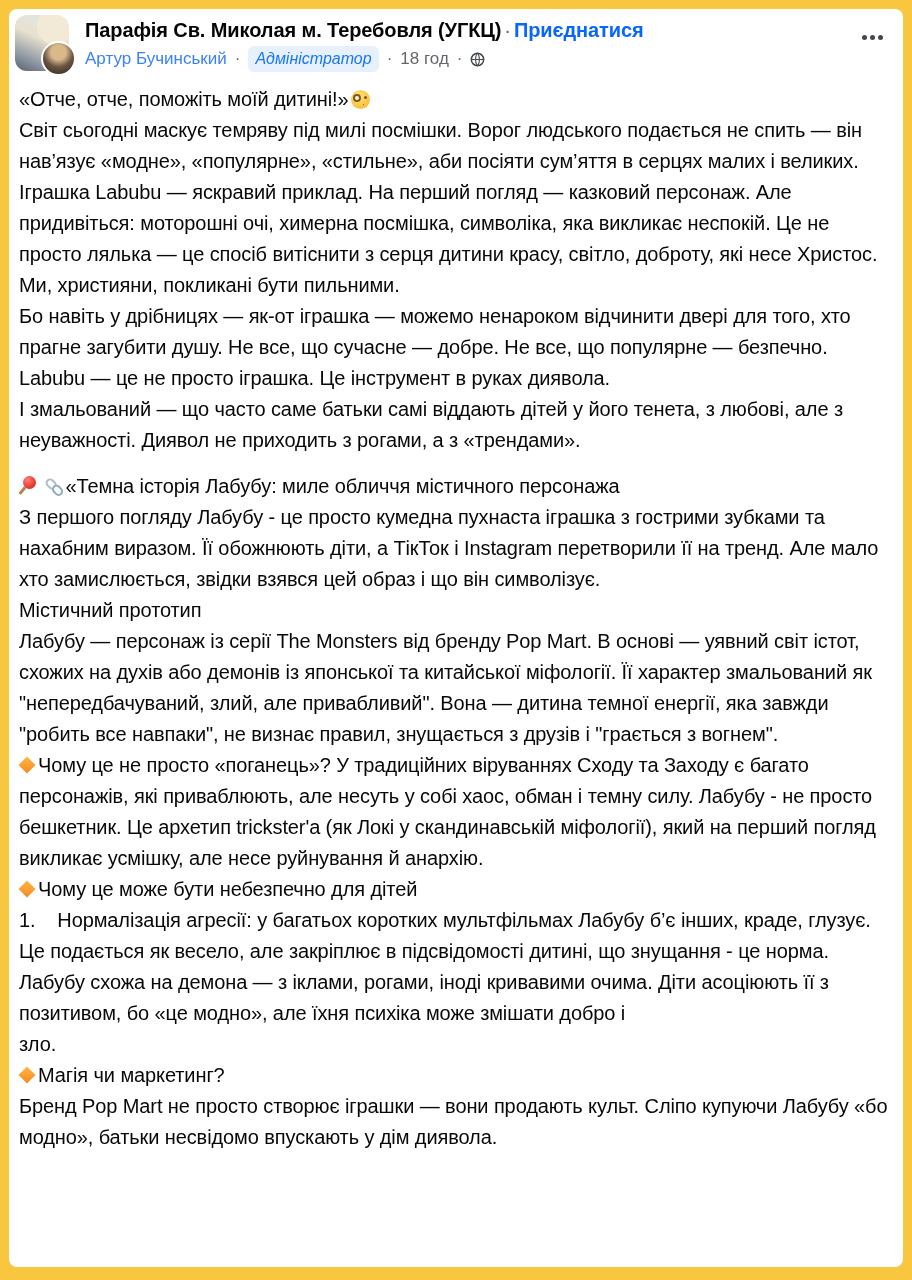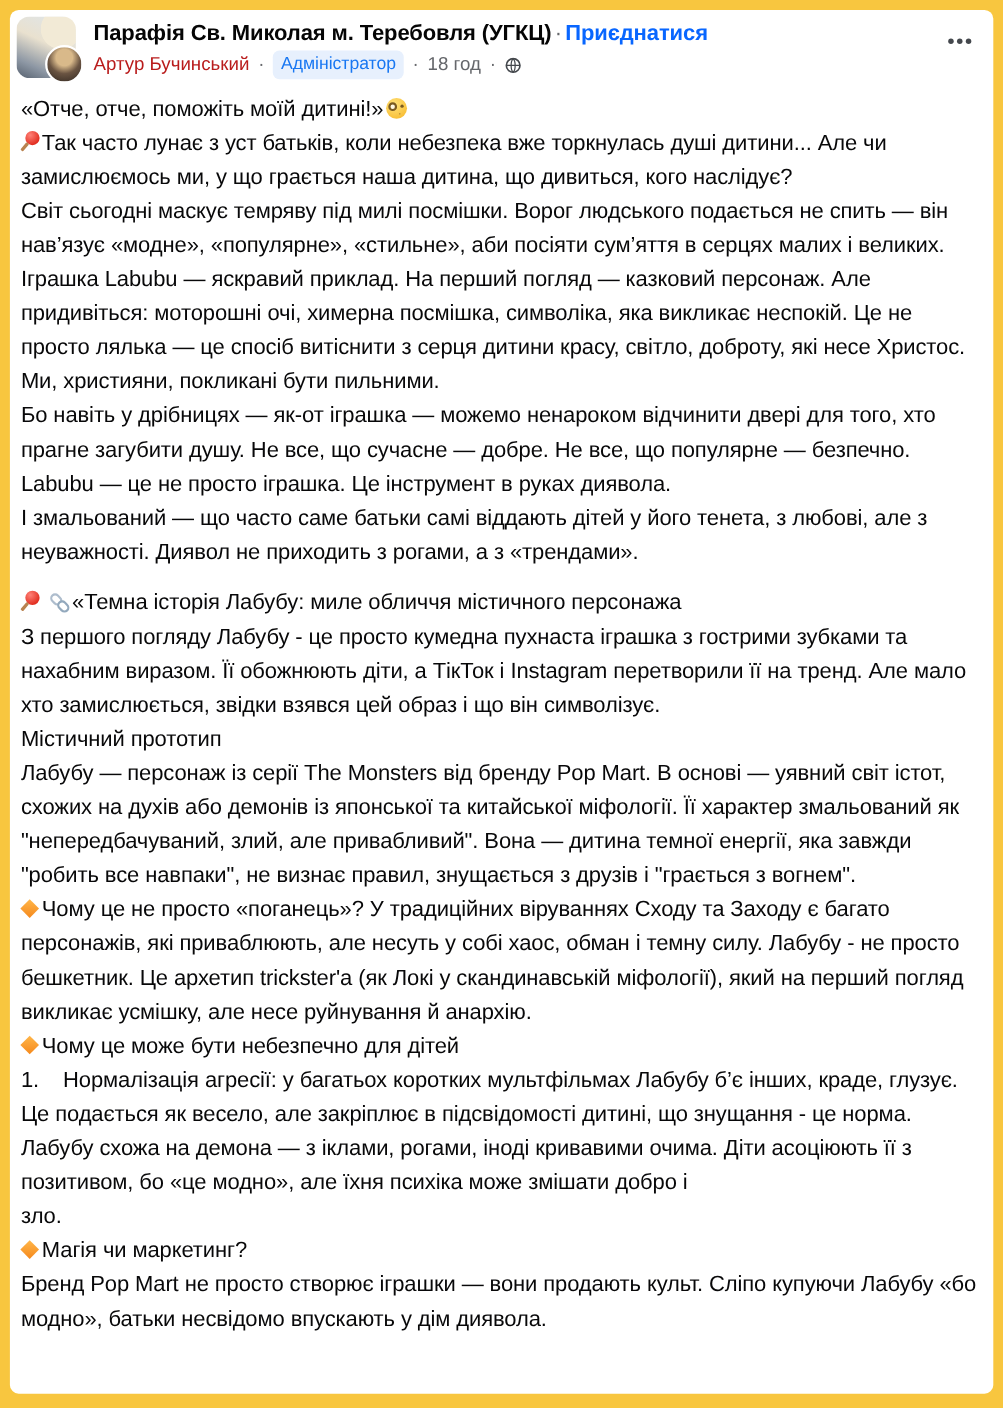--- a/index.html
+++ b/index.html
@@ -50,25 +50,25 @@
   }
   .join-link{color:#0866FF;font-weight:600;cursor:pointer;}
   .dot{color:#65676B;font-weight:400;padding:0 3px;}
   .sub-row{
     padding-left:64px;
     margin-top:3px;
     font-size:17px;color:#65676B;
     display:flex;align-items:center;gap:5px;
     line-height:22px;
   }
-  .author-name{color:#b91c1c;}
+  .author-name{color:#3b82f6;}
   .admin-badge{
     background:#E7F0FD;color:#1877F2;
     font-size:16px;
-    padding:2px 7px;border-radius:6px;
+    padding:2px 7px;border-radius:6px;font-style:italic;
   }
   .globe{display:inline-flex;align-items:center;margin-top:1px;}
   .more-btn{
     position:absolute;right:16px;top:22px;
     display:flex;gap:3px;cursor:pointer;padding:4px;
   }
   .more-btn i{width:5px;height:5px;border-radius:50%;background:#44484d;display:block;}
   
   .post-body{
     padding:6px 10px 14px 10px;
@@ -132,21 +132,20 @@
 
     <div class="more-btn">
       <i></i>
         <i></i>
         <i></i>
     </div>
   </div>
 
   <div class="post-body">
       <div class="pline">«Отче, отче, поможіть моїй дитині!»<span class="emj emj-mono"></span></div>
-      <div class="pline"><span class="emj emj-pin"></span>Так часто лунає з уст батьків, коли небезпека вже торкнулась душі дитини... Але чи замислюємось ми, у що грається наша дитина, що дивиться, кого наслідує?</div>
       <div class="pline">Світ сьогодні маскує темряву під милі посмішки. Ворог людського подається не спить — він нав’язує «модне», «популярне», «стильне», аби посіяти сум’яття в серцях малих і великих.</div>
       <div class="pline">Іграшка Labubu — яскравий приклад. На перший погляд — казковий персонаж. Але придивіться: моторошні очі, химерна посмішка, символіка, яка викликає неспокій. Це не просто лялька — це спосіб витіснити з серця дитини красу, світло, доброту, які несе Христос. Ми, християни, покликані бути пильними.</div>
       <div class="pline">Бо навіть у дрібницях — як-от іграшка — можемо ненароком відчинити двері для того, хто прагне загубити душу. Не все, що сучасне — добре. Не все, що популярне — безпечно. Labubu — це не просто іграшка. Це інструмент в руках диявола.</div>
       <div class="pline">І змальований — що часто саме батьки самі віддають дітей у його тенета, з любові, але з неуважності. Диявол не приходить з рогами, а з «трендами».</div>
       <div class="pline gap-top"><span class="emj emj-pin"></span> <span class="emj emj-link"></span>«Темна історія Лабубу: миле обличчя містичного персонажа</div>
       <div class="pline">З першого погляду Лабубу - це просто кумедна пухнаста іграшка з гострими зубками та нахабним виразом. Її обожнюють діти, а ТікТок і Instagram перетворили її на тренд. Але мало хто замислюється, звідки взявся цей образ і що він символізує.</div>
       <div class="pline">Містичний прототип</div>
       <div class="pline">Лабубу — персонаж із серії The Monsters від бренду Pop Mart. В основі — уявний світ істот, схожих на духів або демонів із японської та китайської міфології. Її характер змальований як "непередбачуваний, злий, але привабливий". Вона — дитина темної енергії, яка завжди "робить все навпаки", не визнає правил, знущається з друзів і "грається з вогнем".</div>
       <div class="pline"><span class="emj emj-diamond"></span>Чому це не просто «поганець»? У традиційних віруваннях Сходу та Заходу є багато персонажів, які приваблюють, але несуть у собі хаос, обман і темну силу. Лабубу - не просто бешкетник. Це архетип trickster'а (як Локі у скандинавській міфології), який на перший погляд викликає усмішку, але несе руйнування й анархію.</div>
       <div class="pline"><span class="emj emj-diamond"></span>Чому це може бути небезпечно для дітей</div>

